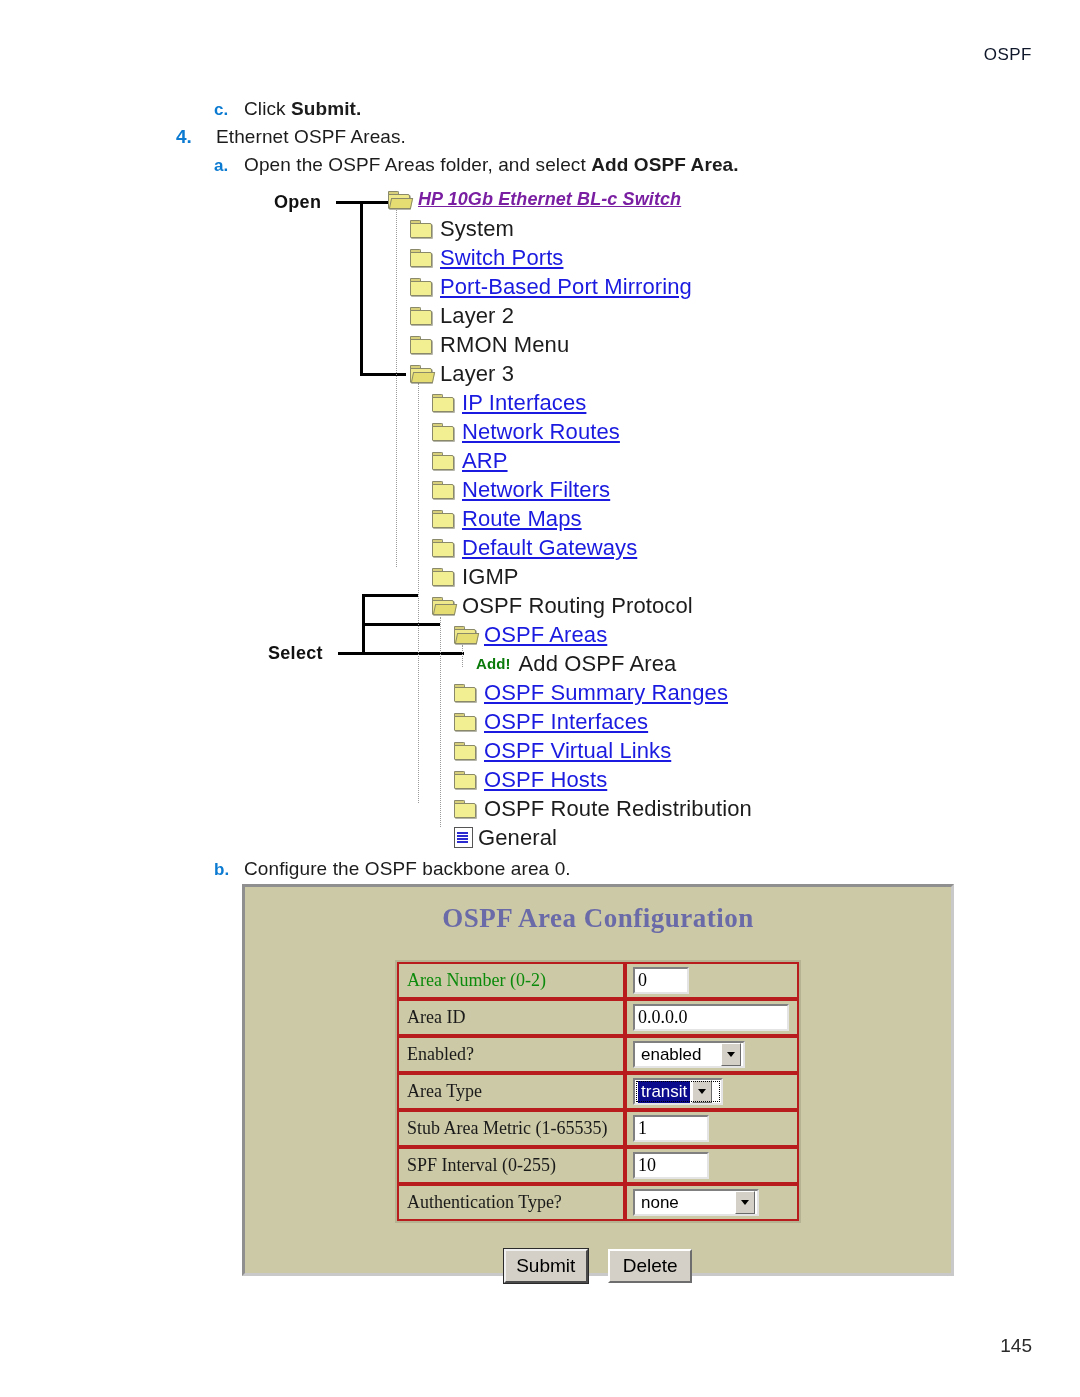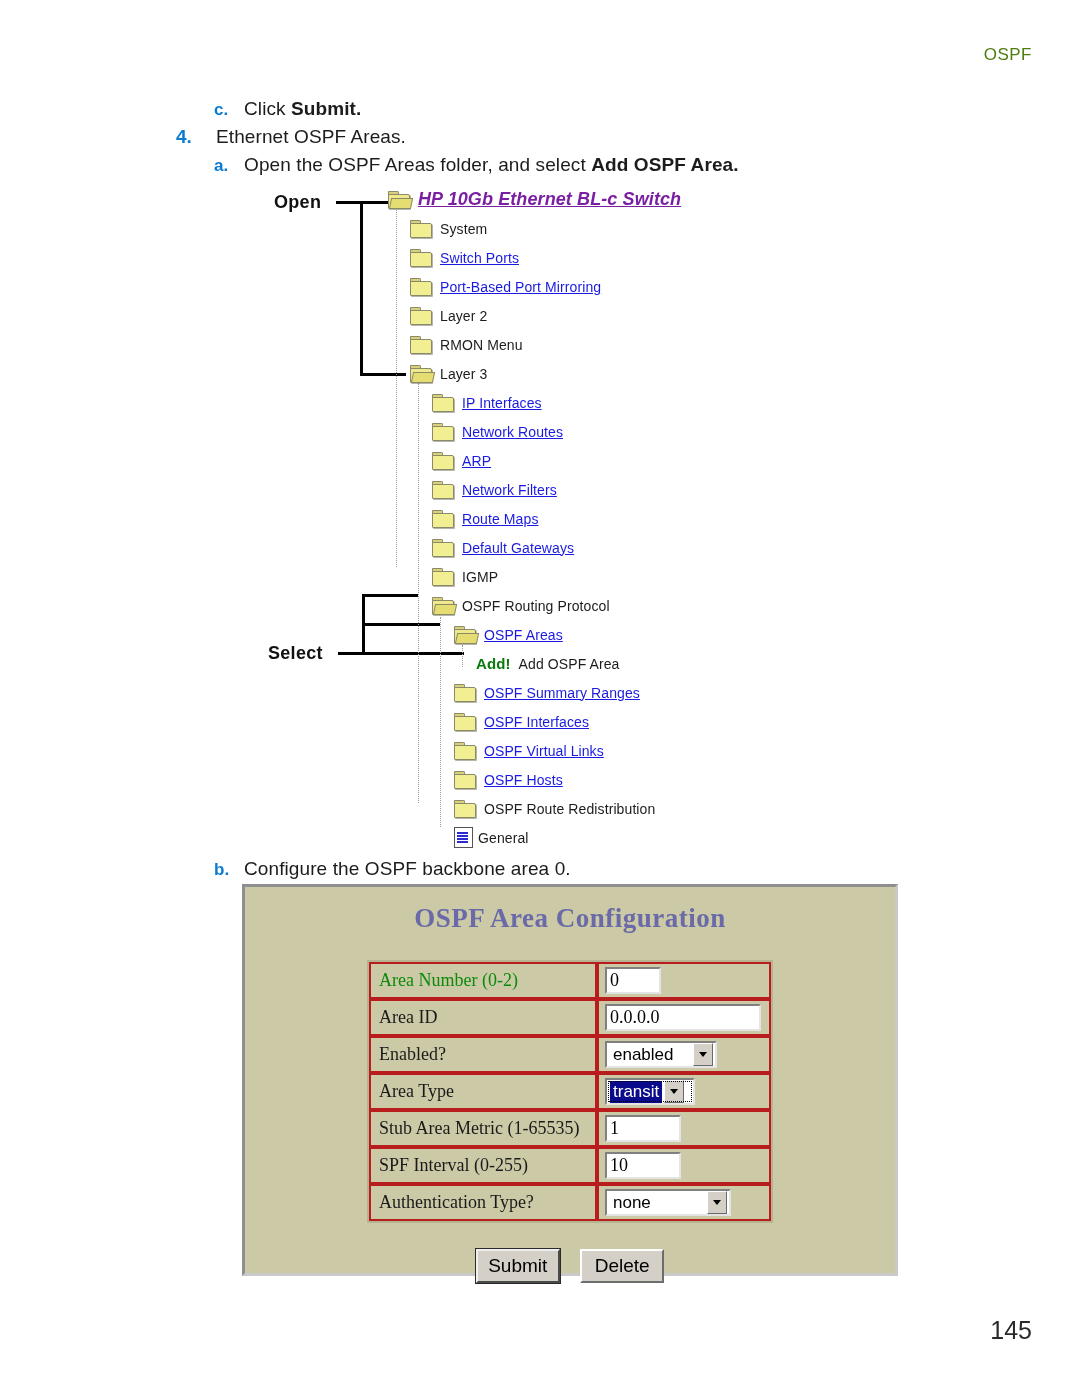--- a/index.html
+++ b/index.html
@@ -16,27 +16,27 @@
     overflow: hidden;
   }
 
   
   .running-head {
     position: absolute;
     top: 45px;
     right: 48px;
     font-size: 17px;
     letter-spacing: 0.5px;
-    color: #4d7c0f;
+    color: #0f172a;
   }
   .folio {
     position: absolute;
-    bottom: 52px;
+    bottom: 40px;
     right: 48px;
-    font-size: 25px;
+    font-size: 19px;
     color: #2a2a2a;
   }
 
   
   .steps {
     position: absolute;
     left: 176px;
     top: 98px;
     width: 760px;
   }
@@ -100,21 +100,21 @@
     text-align: center;
   }
   .node {
     position: relative;
     height: 29px;
     display: flex;
     align-items: center;
     white-space: nowrap;
   }
   .node .label {
-    font-size: 14px;
+    font-size: 22px;
     color: #1c1c1c;
     letter-spacing: 0.1px;
   }
   .node .label.link {
     color: #1a1ae0;
     text-decoration: underline;
   }
   .node .label.root {
     color: #7a1fa2;
     font-weight: bold;
@@ -202,21 +202,21 @@
   .ind1 { padding-left: 0px; }
   .ind2 { padding-left: 22px; }
   .ind3 { padding-left: 44px; }
   .ind4 { padding-left: 66px; }
 
   
   .shot {
     position: absolute;
     left: 242px;
     top: 884px;
-    width: 656px;
+    width: 712px;
     height: 392px;
     background: #ccc9a6;
     border: 3px solid #8f8f8f;
     border-right-color: #c9c9c9;
     border-bottom-color: #c9c9c9;
     box-sizing: border-box;
   }
   .shot-title {
     text-align: center;
     margin-top: 16px;

